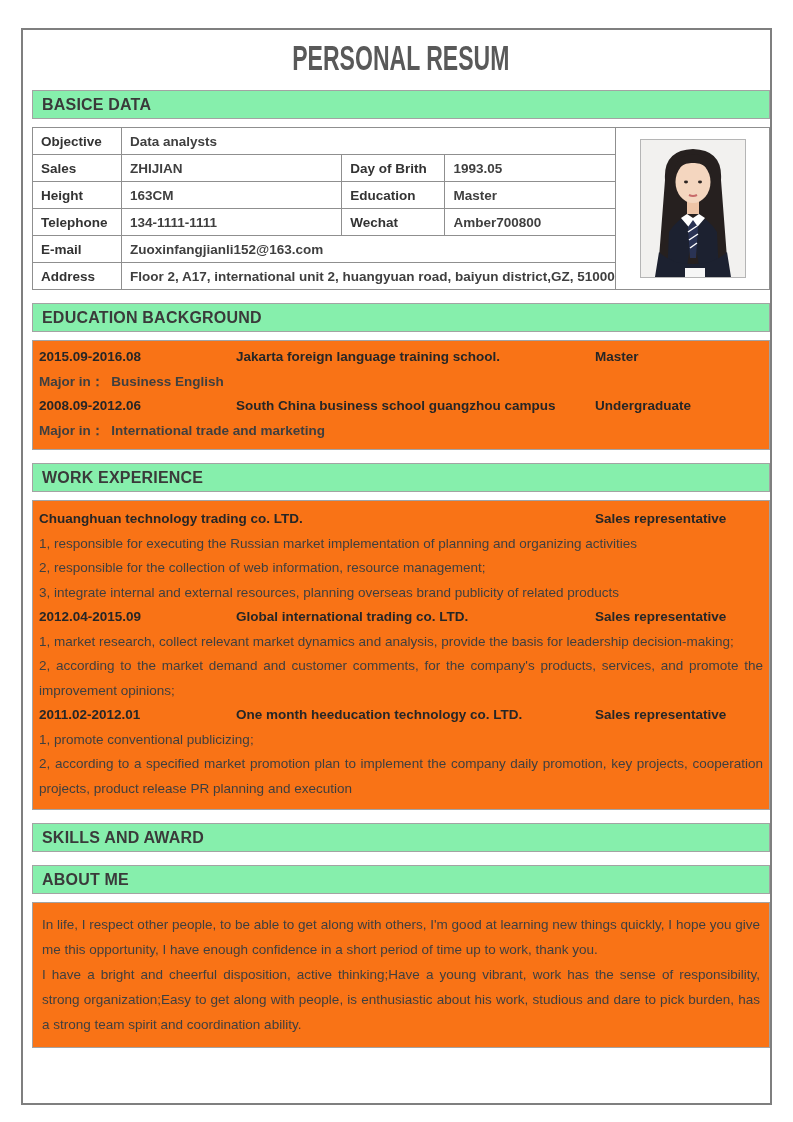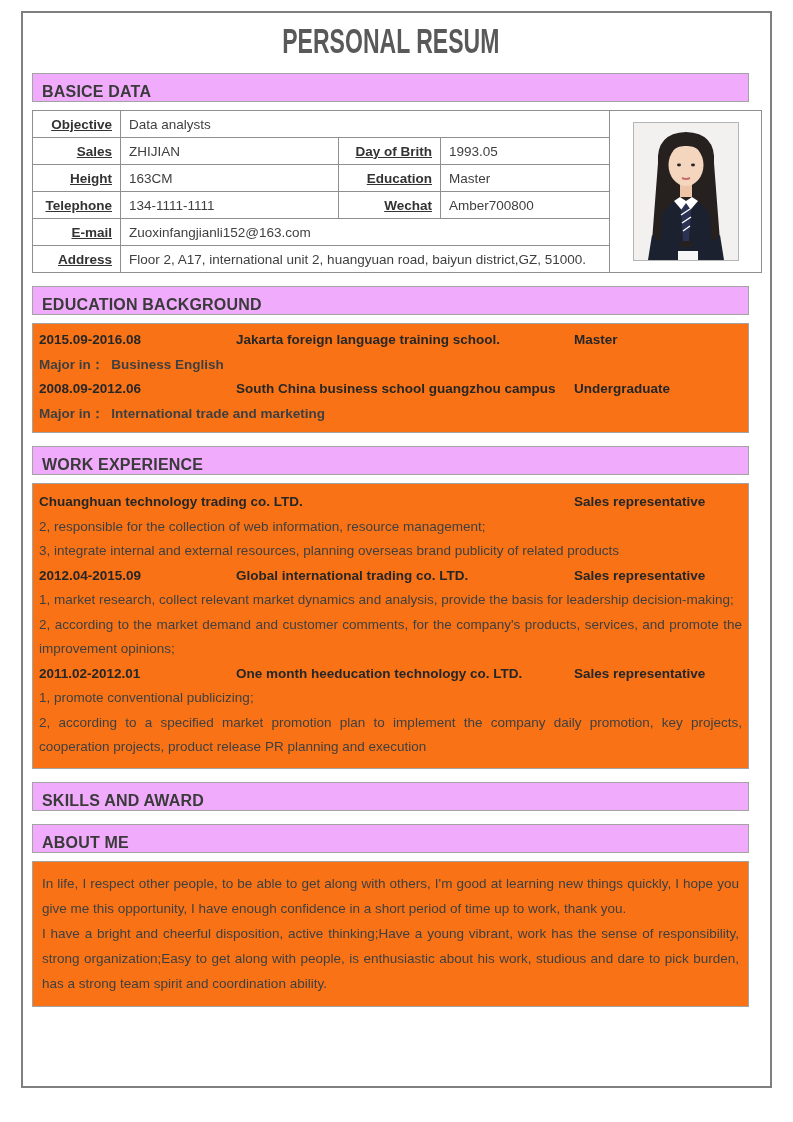--- a/index.html
+++ b/index.html
@@ -1,47 +1,47 @@
 <!DOCTYPE html>
 <html><head>
 <meta charset="utf-8">
 <style>
   html,body{margin:0;padding:0;}
   body{
     width:793px;height:1122px;position:relative;background:#ffffff;
     font-family:"Liberation Sans", sans-serif;color:#3f3f3f;overflow:hidden;
   }
   .frame{
-    position:absolute;left:21px;top:11px;width:751px;height:1077px;
+    position:absolute;left:21px;top:28px;width:751px;height:1077px;
     border:2px solid #7f7f7f;box-sizing:border-box;
-    padding:4px 21px 0 9px;overflow:hidden;background:#ffffff;
+    padding:4px 0 0 9px;overflow:hidden;background:#ffffff;
   }
   .doc-title{margin:6px 0 2px;text-align:center;}
   .doc-title span{
     display:inline-block;font-size:32px;font-weight:800;color:#595959;
     transform:scaleX(0.72) scaleY(1.08);letter-spacing:0px;white-space:nowrap;
   }
   .section-header{
-    height:29px;background:#f0abfc;border:1px solid #a3a3a3;box-sizing:border-box;
-    display:flex;align-items:flex-end;padding:0 9px;margin-top:13px;
+    height:29px;background:#86efac;border:1px solid #a3a3a3;box-sizing:border-box;
+    display:flex;align-items:center;padding:0 9px;margin-top:13px;
     font-size:16px;font-weight:bold;color:#3a3a3a;letter-spacing:0.2px;
   }
   .content-box{border:1px solid #a3a3a3;box-sizing:border-box;margin-top:8px;background:#f97316;}
 
   
   table.basic{
     width:100%;border-collapse:collapse;table-layout:fixed;margin-top:8px;
     font-size:13.5px;
   }
   table.basic td{
     border:1px solid #8f8f8f;height:26px;vertical-align:middle;
     padding:0 8px;overflow:hidden;white-space:nowrap;
   }
-  td.lbl{font-weight:bold;text-align:right;color:#333333;padding:0 2px;text-decoration:underline;}
-  td.val{color:#3f3f3f;}
+  td.lbl{font-weight:bold;text-align:left;color:#333333;padding:0 2px;}
+  td.val{color:#3f3f3f;font-weight:bold;}
   td.photo-cell{padding:0;text-align:center;vertical-align:middle;background:#ffffff;}
   .photo{
     width:104px;height:137px;margin:0 auto;border:1px solid #b5b5b5;
     background:#f2f1ef;overflow:hidden;
   }
   .photo svg{display:block;}
 
   
   .entry-head{display:flex;font-weight:bold;color:#262626;line-height:24.5px;font-size:13.5px;}
   .c-period{width:197px;flex:none;}
@@ -162,20 +162,21 @@
 
   <div class="section-header">
     <span>WORK EXPERIENCE</span>
   </div>
   <div class="content-box work-box">
 
     <div class="entry-head">
       <span class="c-mid">Chuanghuan technology trading co. LTD.</span>
       <span class="c-right">Sales representative</span>
     </div>
+    <p class="detail">1, responsible for executing the Russian market implementation of planning and organizing activities</p>
     <p class="detail">2, responsible for the collection of web information, resource management;</p>
     <p class="detail">3, integrate internal and external resources, planning overseas brand publicity of related products</p>
 
     <div class="entry-head">
       <span class="c-period">2012.04-2015.09</span>
       <span class="c-mid">Global international trading co. LTD.</span>
       <span class="c-right">Sales representative</span>
     </div>
     <p class="detail">1, market research, collect relevant market dynamics and analysis, provide the basis for leadership decision-making;</p>
     <p class="detail">2, according to the market demand and customer comments, for the company's products, services, and promote the improvement opinions;</p>

